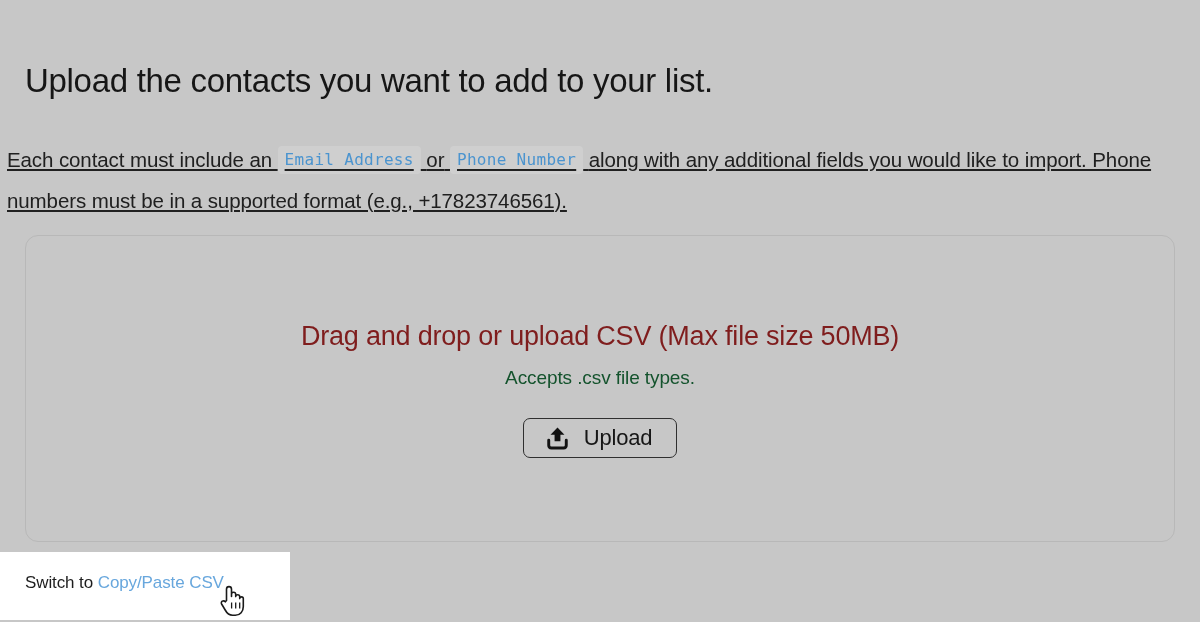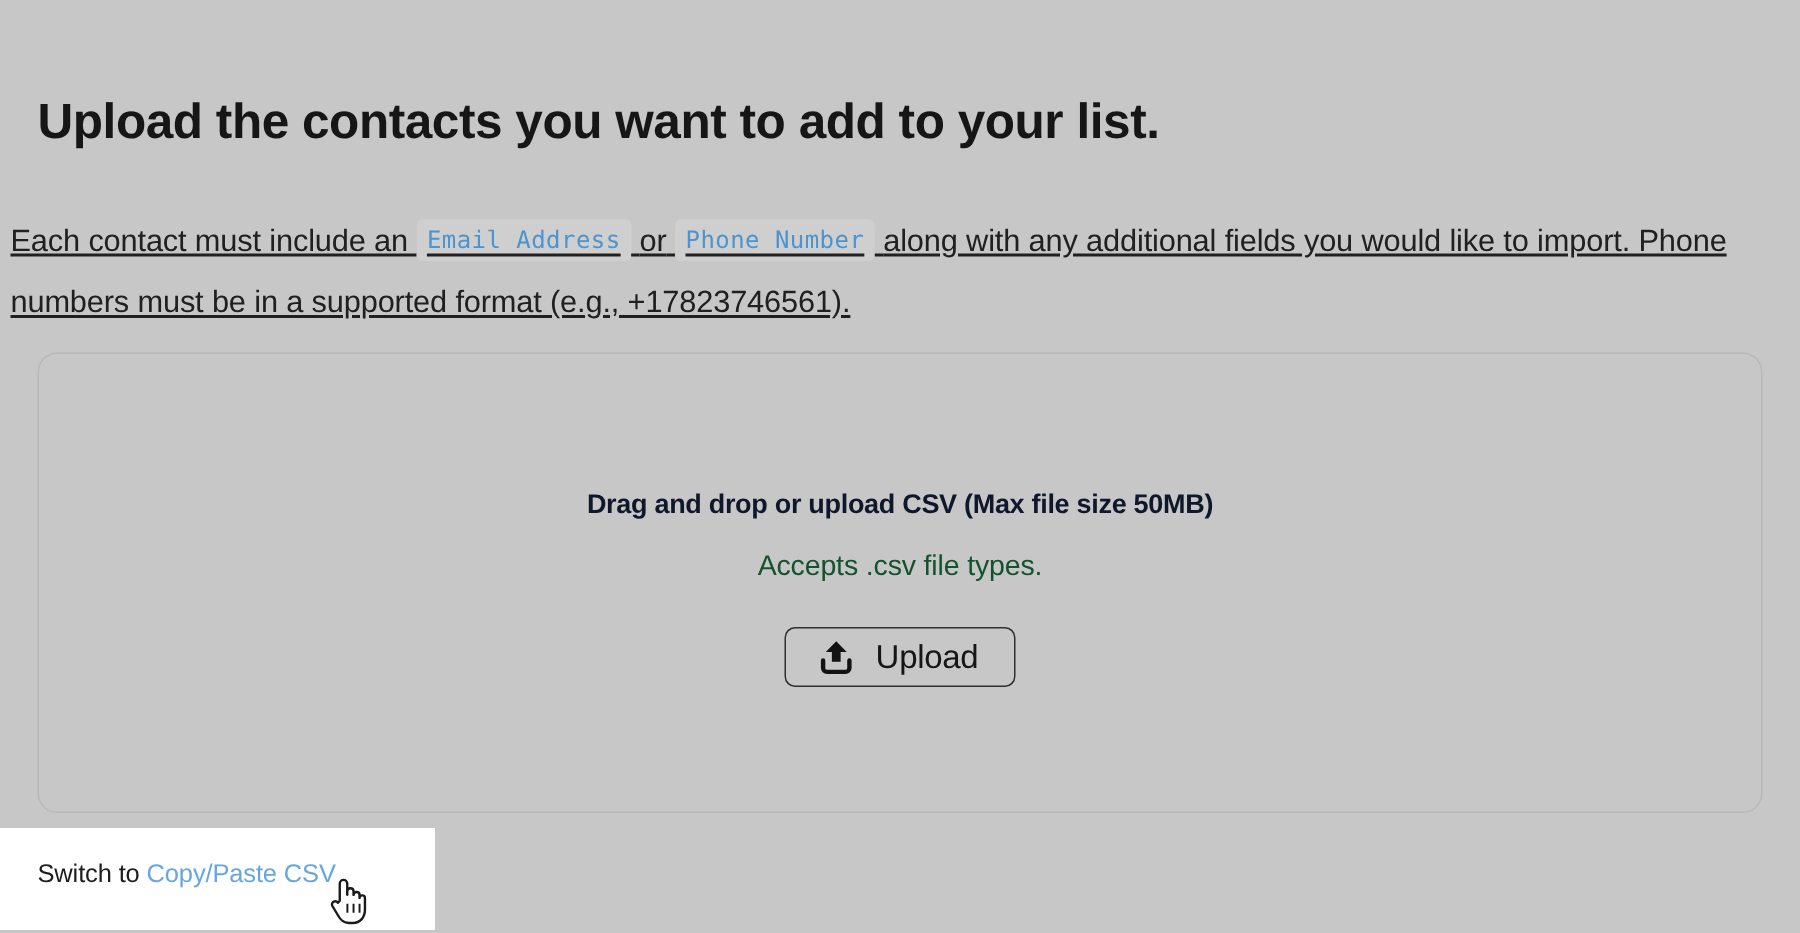--- a/index.html
+++ b/index.html
@@ -21,21 +21,21 @@
     position: absolute;
     inset: 0;
     padding: 0;
   }
 
   .heading {
     position: absolute;
     left: 25px;
     top: 38px;
     font-size: 33px;
-    font-weight: 700;
+    font-weight: 400;
     line-height: 42px;
     letter-spacing: -0.3px;
     color: #161616;
     white-space: nowrap;
   }
 
   .intro {
     position: absolute;
     left: 7px;
     top: 118px;
@@ -73,23 +73,23 @@
 
   .dz-inner {
     position: absolute;
     left: 0;
     right: 0;
     top: 86px;
     text-align: center;
   }
 
   .dz-title {
-    font-size: 18px;
-    font-weight: 700;
-    color: #0f172a;
+    font-size: 27px;
+    font-weight: 400;
+    color: #7f1d1d;
     letter-spacing: -0.2px;
     line-height: 28px;
   }
 
   .dz-sub {
     margin-top: 15px;
     font-size: 19px;
     font-weight: 400;
     color: #14532d;
     letter-spacing: -0.1px;

